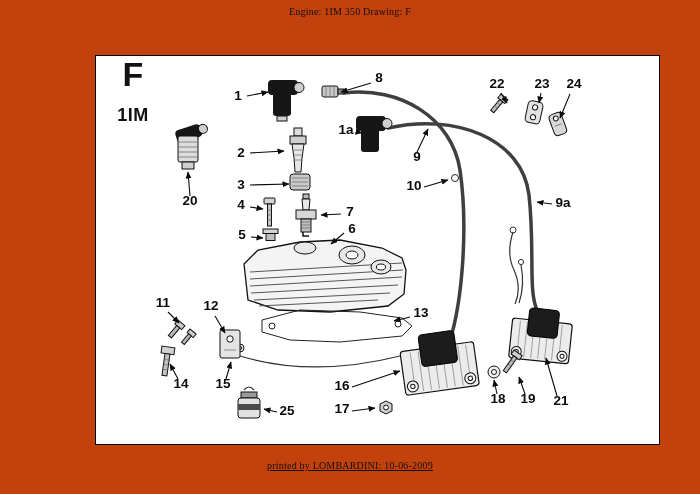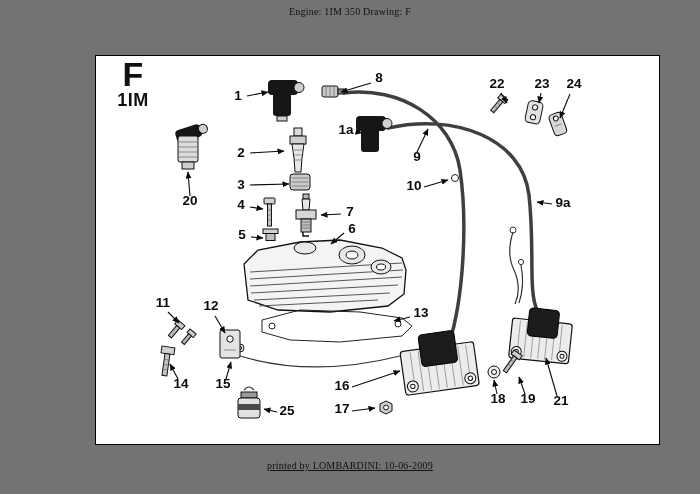--- a/index.html
+++ b/index.html
@@ -1,24 +1,24 @@
 <!DOCTYPE html>
 <html><head>
 <meta charset="utf-8">
 <style>
   html,body{margin:0;padding:0;background:#ffffff;}
-  .page{position:relative;width:700px;height:494px;background:#737373;overflow:hidden;
+  .page{position:relative;width:700px;height:494px;background:#c2410c;overflow:hidden;
         font-family:"Liberation Serif",serif;color:#111;}
   .header{position:absolute;top:6px;left:0;width:100%;text-align:center;font-size:10px;letter-spacing:0.2px;}
   .footer{position:absolute;top:460px;left:0;width:100%;text-align:center;font-size:10px;letter-spacing:0.2px;text-decoration:underline;}
   .frame{position:absolute;left:95px;top:55px;width:563px;height:388px;border:1px solid #000;background:#fff;}
   .corner{position:absolute;left:106px;top:57px;width:54px;text-align:center;
           font-family:"Liberation Sans",sans-serif;font-weight:bold;line-height:1;}
   .corner .code{font-size:34px;}
-  .corner .model{font-size:18px;margin-top:0;letter-spacing:0.5px;}
+  .corner .model{font-size:18px;margin-top:15px;letter-spacing:0.5px;}
   svg.diagram{position:absolute;left:0;top:0;}
   .callout{font-family:"Liberation Sans",sans-serif;font-weight:bold;font-size:13.5px;fill:#0a0a0a;text-anchor:middle;}
   .leader{stroke:#0a0a0a;stroke-width:1.1;}
   .thin{stroke:#333;fill:none;stroke-width:1.2;}
   .fin{stroke:#444;stroke-width:0.9;}
   .lam{stroke:#9a9a9a;stroke-width:0.9;}
   .tick{stroke:#666;stroke-width:0.7;}
 </style>
 </head>
 <body>

